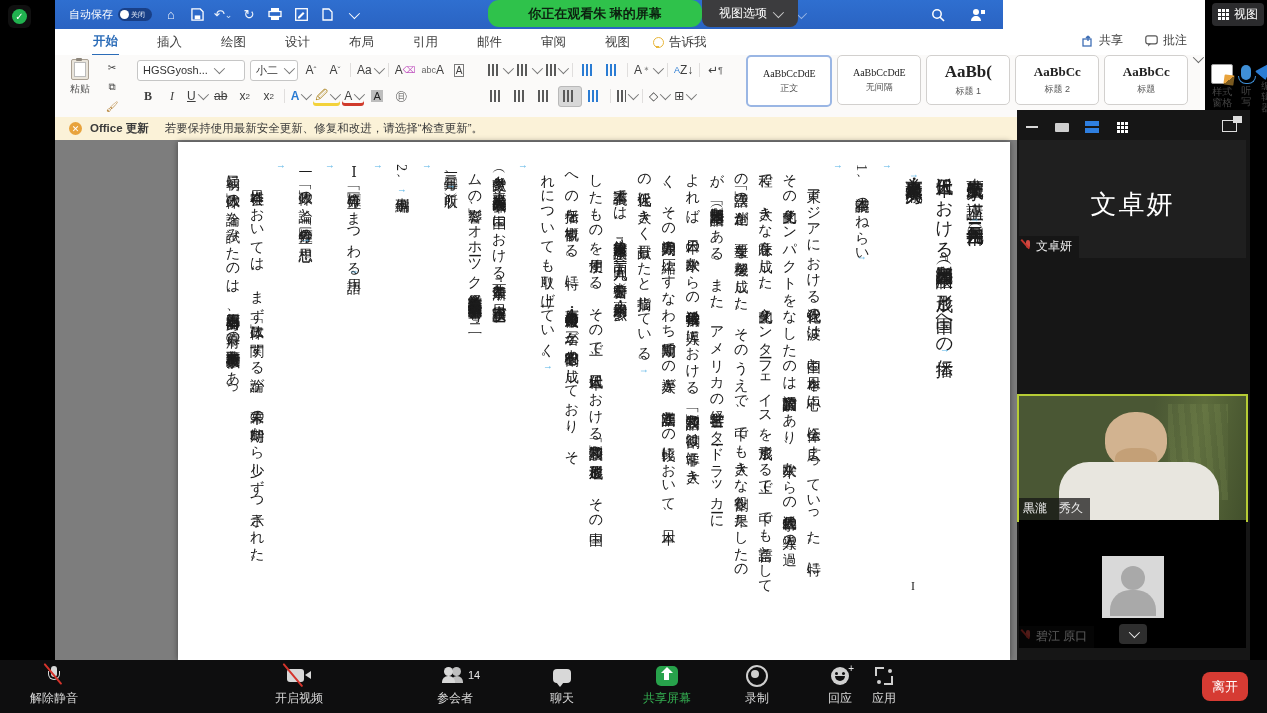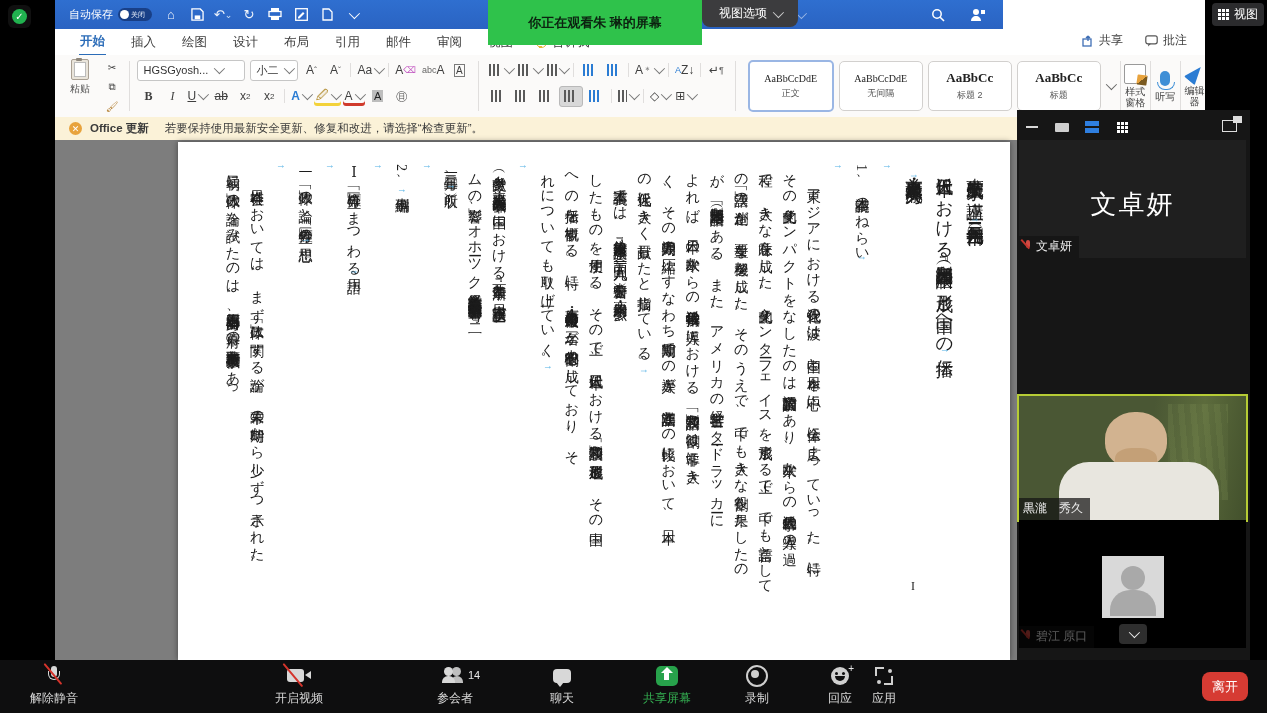--- a/index.html
+++ b/index.html
@@ -26,36 +26,36 @@
   .docpage::after{content:"";position:absolute;left:2px;top:3px;width:7px;height:1.5px;background:#2a78d0;
                   box-shadow:0 3px 0 #2a78d0,0 6px 0 #2a78d0;}
   #machint{margin-left:88px;color:rgba(255,255,255,.55);font-size:11px;display:flex;gap:4px;align-items:center;}
   #tb-right{position:absolute;right:12px;top:0;height:29px;display:flex;align-items:center;gap:14px;}
 
   
   #shield{left:8px;top:5px;width:23px;height:23px;border-radius:6px;background:#101010;
           display:flex;align-items:center;justify-content:center;}
   #shield .dot{width:15px;height:15px;border-radius:50%;background:#21b24f;color:#fff;font-size:10px;
                display:flex;align-items:center;justify-content:center;font-weight:bold;}
-  #banner{left:488px;top:0;width:214px;height:45px;background:#2fc24b;color:#0c2210;
-          display:flex;align-items:center;justify-content:center;font-size:13px;font-weight:bold;}
+  #banner{left:488px;top:0;width:214px;height:27px;background:#2fc24b;color:#0c2210;
+          display:flex;align-items:center;justify-content:center;font-size:13px;font-weight:bold;border-radius:11px;}
   #viewopts{left:702px;top:0;width:96px;height:27px;background:#3c3c3e;border-radius:0 0 8px 8px;
             color:#fff;font-size:12px;display:flex;align-items:center;justify-content:center;gap:6px;}
   #viewbtn{left:1212px;top:3px;width:52px;height:23px;background:#2b2b2d;border-radius:4px;color:#fff;
            font-size:12px;display:flex;align-items:center;justify-content:center;gap:5px;}
   .gridglyph{display:grid;grid-template-columns:repeat(3,3px);grid-gap:1px;}
   .gridglyph i{width:3px;height:3px;background:#fff;}
 
   .chev{width:7px;height:7px;border-right:1.5px solid currentColor;border-bottom:1.5px solid currentColor;
         transform:rotate(45deg) translateY(-2px);display:inline-block;}
 
   
   #rtabs{left:0;top:29px;width:1150px;height:26px;background:#fff;border-bottom:1px solid #e6e6e6;
          display:flex;align-items:center;font-size:12.5px;color:#3c3c3c;}
-  .rtab{margin-left:24px;padding:4px 1px;cursor:default;}
+  .rtab{margin-left:37px;padding:4px 1px;cursor:default;}
   .rtab.active{color:#2b6cb8;border-bottom:2px solid #2b6cb8;font-weight:bold;}
   #tellme{margin-left:22px;display:flex;align-items:center;gap:5px;color:#3c3c3c;}
   .bulb{width:9px;height:9px;border:1.3px solid #e8b63a;border-radius:50%;position:relative;}
   .bulb::after{content:"";position:absolute;left:2.2px;top:8px;width:3px;height:2px;background:#e8b63a;}
   #rtabs-right{position:absolute;right:18px;top:32px;display:flex;gap:22px;font-size:12px;color:#3f3f3f;align-items:center;}
   #rtabs-right .rtbtn{display:flex;align-items:center;gap:5px;}
 
   
   #rbody{left:0;top:55px;width:1150px;height:62px;background:#fbfaf9;border-bottom:1px solid #d9d9d9;
          display:flex;align-items:stretch;font-size:11px;color:#444;}
@@ -84,21 +84,21 @@
   .abox{border:1px solid #7a7a7a;padding:0 1px;font-size:10px;}
   .ashade{background:#bdbdbd;padding:0 2px;font-size:11px;color:#222;}
 
   
   .stylecard{width:82px;height:48px;border:1px solid #d2d0ce;border-radius:5px;background:#fff;margin-right:5px;
              display:flex;flex-direction:column;align-items:center;justify-content:center;gap:3px;}
   .stylecard.sel{border:2px solid #9ab6e4;}
   .stylecard .prev{font-family:"Liberation Serif","DejaVu Serif",serif;font-size:10px;color:#222;white-space:nowrap;}
   .stylecard .prev.big{font-size:17px;font-weight:bold;}
   .stylecard .lbl{font-size:9px;color:#555;}
-  #stylegrp{display:flex;align-items:center;padding:0 2px 0 8px;}
+  #stylegrp{display:flex;align-items:flex-start;padding:0 2px 0 8px;}
   .toolcol{display:flex;flex-direction:column;align-items:center;justify-content:center;gap:2px;
            font-size:10px;color:#444;width:44px;text-align:center;line-height:11px;}
   .sqbrush{width:20px;height:18px;border:1px solid #9a9a9a;border-radius:2px;background:#fff;position:relative;}
   .sqbrush::after{content:"";position:absolute;right:-2px;bottom:-2px;width:10px;height:10px;
                   background:linear-gradient(135deg,#e8a33d 50%,#7a5a20 50%);border-radius:1px;transform:rotate(8deg);}
   .micblue{width:10px;height:15px;border-radius:5px;background:#3f8fd6;position:relative;margin-bottom:3px;}
   .micblue::after{content:"";position:absolute;left:-3px;bottom:-4px;width:16px;height:7px;
                   border:1.5px solid #3f8fd6;border-top:none;border-radius:0 0 8px 8px;}
   .pencilblue{width:0;height:0;border-left:7px solid transparent;border-right:7px solid transparent;
               border-bottom:18px solid #2b7cd3;transform:rotate(40deg);border-radius:2px;}
@@ -419,20 +419,24 @@
     <div id="stylegrp">
       <span class="stylecard sel">
         <span class="prev">AaBbCcDdE</span>
           <span class="lbl">正文</span>
         </span>
       <span class="stylecard">
         <span class="prev">AaBbCcDdE</span>
           <span class="lbl">无间隔</span>
         </span>
       <span class="stylecard">
+        <span class="prev big">AaBb(</span>
+          <span class="lbl">标题 1</span>
+        </span>
+      <span class="stylecard">
         <span class="prev" style="font-size:13px;font-weight:bold">AaBbCc</span>
           <span class="lbl">标题 2</span>
         </span>
       <span class="stylecard">
         <span class="prev" style="font-size:13px;font-weight:bold">AaBbCc</span>
           <span class="lbl">标题</span>
         </span>
       <span class="chev" style="color:#666"></span>
     </div>
     <div class="vsep"></div>

